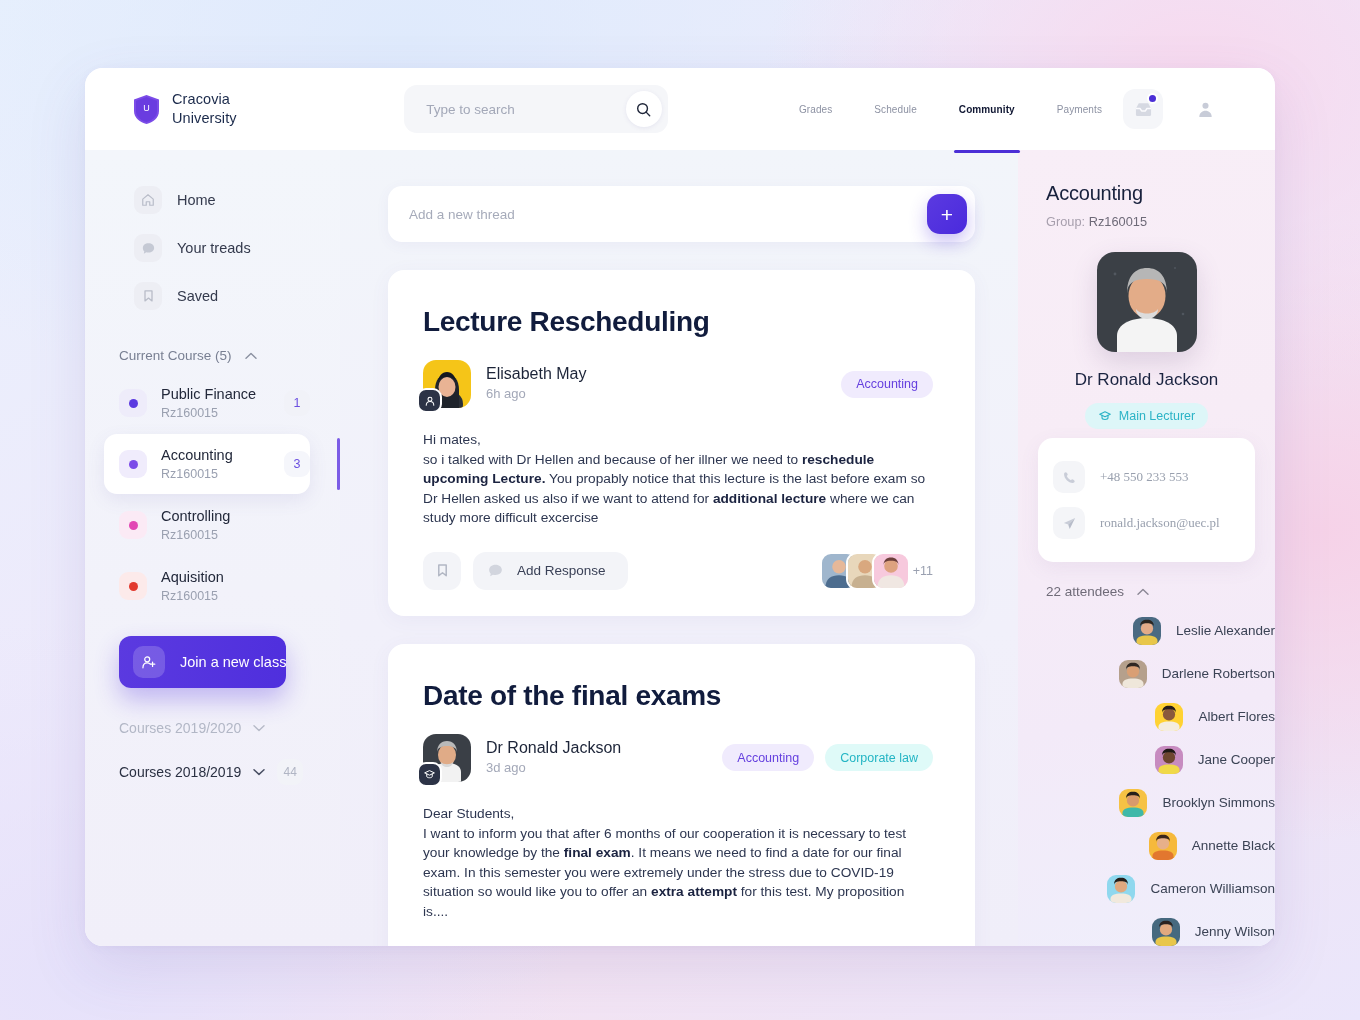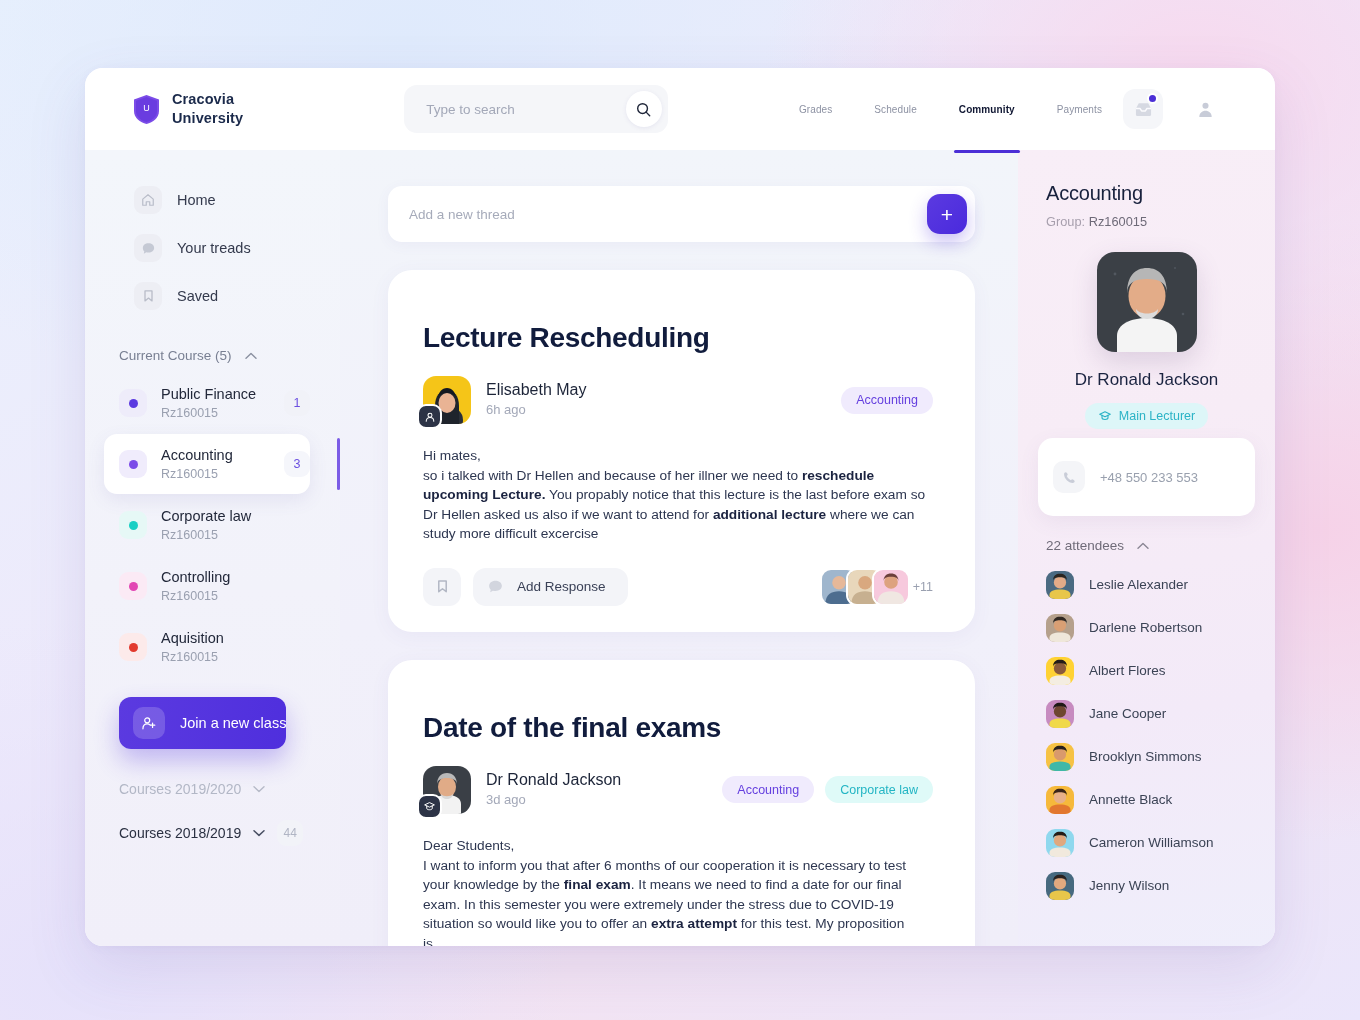--- a/index.html
+++ b/index.html
@@ -34,21 +34,21 @@
     height: 82px;
     background: #ffffff;
     display: flex; align-items: center;
     flex: 0 0 82px;
     position: relative;
     z-index: 5;
   }
   .brand { display: flex; align-items: center; gap: 13px; padding-left: 49px; width: 236px; }
   .logo-shield { width: 25px; height: 29px; flex: 0 0 auto; }
   .brand-name {
-    font-size: 14.5px; line-height: 19px; color: #1b2a4b; font-weight: 700;
+    font-size: 14.5px; line-height: 19px; color: #1b2a4b; font-weight: 400;
     white-space: pre-line; letter-spacing: .1px;
   }
 
   .search {
     position: relative;
     width: 266px; height: 48px;
     background: #f5f6f9;
     border-radius: 13px;
     display: flex; align-items: center;
     margin-left: 85px;
@@ -195,22 +195,22 @@
   .composer-input::placeholder { color: #a6abba; }
   .composer-add {
     width: 40px; height: 40px; border-radius: 13px; border: 0; cursor: pointer;
     background: linear-gradient(135deg, #5b3ae0, #4a2add);
     color: #fff; font-size: 21px; line-height: 1;
     display: flex; align-items: center; justify-content: center;
     box-shadow: 0 8px 18px rgba(79,47,221,.30);
   }
 
   .thread {
-    background: #fff; border-radius: 24px;
-    margin-top: 28px; padding: 52px 42px 26px 35px;
+    background: #fff; border-radius: 16px;
+    margin-top: 28px; padding: 36px 42px 26px 35px;
     box-shadow: 0 4px 20px rgba(95,85,165,.06);
   }
   .thread-title {
     font-size: 28px; font-weight: 700; color: #111c3d; letter-spacing: -.3px;
   }
   .thread-meta { display: flex; align-items: center; margin-top: 22px; }
   .avatar-wrap { position: relative; width: 48px; height: 48px; flex: 0 0 auto; }
   .avatar {
     width: 48px; height: 48px; border-radius: 13px; overflow: hidden;
     display: block;
@@ -281,34 +281,35 @@
   .lect-pill {
     margin: 13px auto 0; width: fit-content;
     height: 26px; padding: 0 13px; border-radius: 13px;
     background: #ddf6f8; color: #2bb3c6; font-size: 12.5px;
     display: flex; align-items: center; gap: 7px;
   }
   .contact-card {
     margin: 9px 20px 0; background: #fff; border-radius: 15px;
     padding: 16px 0 16px 0;
     box-shadow: 0 6px 20px rgba(120, 90, 140, .08);
+    font-family: Liberation Serif, serif;
   }
   .contact-row { display: flex; align-items: center; gap: 15px; height: 46px; padding-left: 15px; }
   .contact-ico {
     width: 32px; height: 32px; border-radius: 10px; background: #f4f5f8;
     display: flex; align-items: center; justify-content: center; flex: 0 0 auto;
   }
   .contact-txt { font-size: 13px; color: #99a0ae; }
   .att-head {
     display: flex; align-items: center; gap: 13px;
     padding-left: 28px; margin-top: 22px; cursor: pointer;
   }
   .att-head .t { font-size: 13.5px; color: #6f6b78; }
   .att-list { margin-top: 10px; }
-  .att-row { display: flex; align-items: center; gap: 15px; height: 43px; padding-left: 28px; cursor: pointer; }
+  .att-row { display: flex; align-items: center; gap: 15px; height: 43px; padding-left: 28px; cursor: pointer; justify-content: flex-end; }
   .att-av { width: 28px; height: 28px; border-radius: 9px; overflow: hidden; flex: 0 0 auto; }
   .att-name { font-size: 13.5px; color: #3b4355; }
 </style>
 </head>
 <body>
 
 <div class="app">
 
   <div class="topbar">
 
@@ -417,30 +418,20 @@
         <span class="course-dotwrap" style="background:#f0ecfc">
           <span class="course-dot" style="background:#7b4ce8"></span>
         </span>
         <span class="course-txt">
           <span class="course-name">Accounting</span>
           <span class="course-code">Rz160015</span>
         </span>
         <span class="course-badge">3</span>
       </div>
 
-      <div class="course">
-        <span class="course-dotwrap" style="background:#e6f8f6">
-          <span class="course-dot" style="background:#19cfc4"></span>
-        </span>
-        <span class="course-txt">
-          <span class="course-name">Corporate law</span>
-          <span class="course-code">Rz160015</span>
-        </span>
-        <span class="course-badge" style="background:transparent"></span>
-      </div>
 
       <div class="course">
         <span class="course-dotwrap" style="background:#fbeaf5">
           <span class="course-dot" style="background:#e247b4"></span>
         </span>
         <span class="course-txt">
           <span class="course-name">Controlling</span>
           <span class="course-code">Rz160015</span>
         </span>
         <span class="course-badge" style="background:transparent"></span>
@@ -643,20 +634,29 @@
 
       <div class="contact-card">
         <div class="contact-row">
           <span class="contact-ico">
             <svg width="15" height="15" viewBox="0 0 16 16">
               <path d="M4 2.5 C5 2.5 5.6 3.6 6 4.6 C6.3 5.4 5.6 6 5.1 6.4 C5.6 8 8 10.4 9.6 10.9 C10 10.4 10.6 9.7 11.4 10 C12.4 10.4 13.5 11 13.5 12 C13.5 13 12.5 13.8 11.4 13.8 C6.8 13.8 2.2 9.2 2.2 4.6 C2.2 3.5 3 2.5 4 2.5 Z" fill="#c9cdd8"></path>
             </svg>
           </span>
           <span class="contact-txt">+48 550 233 553</span>
         </div>
+        <div class="contact-row">
+          <span class="contact-ico">
+            <svg width="15" height="15" viewBox="0 0 16 16">
+              <path d="M14 2.2 L2 7.4 L6.6 9 L14 2.2 Z" fill="#c9cdd8"></path>
+              <path d="M14 2.2 L8.2 13.8 L6.6 9 L14 2.2 Z" fill="#b7bcc9"></path>
+            </svg>
+          </span>
+          <span class="contact-txt">ronald.jackson@uec.pl</span>
+        </div>
       </div>
 
       <div class="att-head">
         <span class="t">22 attendees</span>
         <svg width="12" height="8" viewBox="0 0 12 8">
           <path d="M1 6.2 L6 1.6 L11 6.2" fill="none" stroke="#8a8694" stroke-width="1.4" stroke-linecap="round" stroke-linejoin="round"></path>
         </svg>
       </div>
 
       <div class="att-list">

